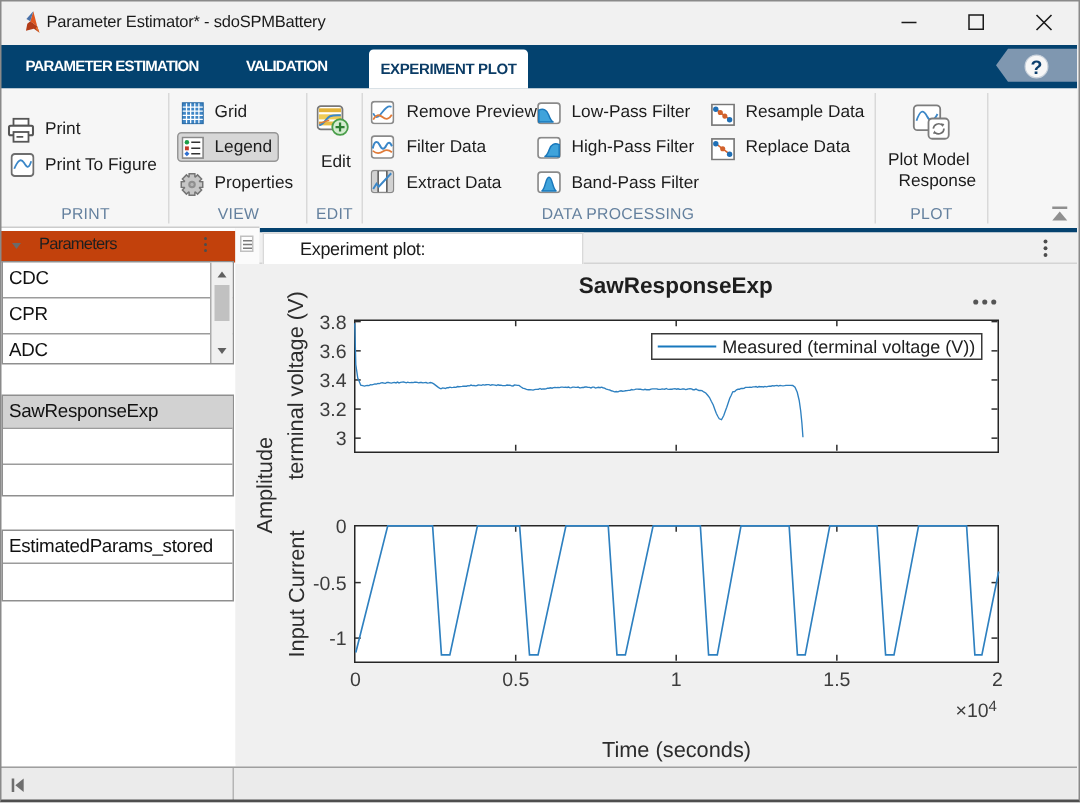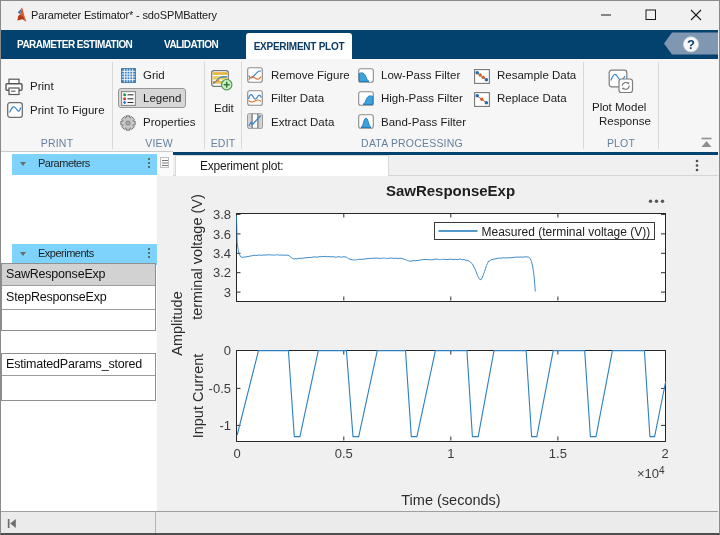--- a/index.html
+++ b/index.html
@@ -16,21 +16,21 @@
 
 #toolstrip { position:absolute; left:0; top:59px; width:718px; height:93px; background:#f6f6f6; }
 .sep { position:absolute; top:3px; width:1px; height:87px; background:#d9d9d9; }
 .seclabel { position:absolute; top:78px; width:200px; text-align:center; font-size:10.5px; color:#64809e; letter-spacing:0.2px; }
 .blabel { position:absolute; font-size:11.5px; color:#1c1c1c; white-space:nowrap; }
 
 #blueline { position:absolute; left:173px; top:152px; width:545px; height:3px; background:#04426f; }
 #grayline { position:absolute; left:0; top:151px; width:173px; height:1px; background:#cccccc; }
 
 #leftpanel { position:absolute; left:0; top:152px; width:157px; height:359px; background:#ffffff; }
-.phead { position:absolute; left:12px; width:157px; height:21px; background:#7dd3fc; }
+.phead { position:absolute; left:0; width:157px; height:21px; background:#c2410c; }
 .phead .tri { position:absolute; left:8px; top:8px; width:0; height:0; border-left:3.5px solid transparent; border-right:3.5px solid transparent; border-top:4px solid #6b6b6b; }
 .phead .ptxt { position:absolute; left:26px; top:3px; font-size:11px; color:#1f1f1f; letter-spacing:-0.5px; }
 .kebab { position:absolute; left:136px; top:4px; width:3px; height:13px; }
 .kebab i { position:absolute; left:0; width:2.3px; height:2.3px; border-radius:50%; background:#4d4d4d; }
 .lbox { position:absolute; left:1px; width:155px; background:#fff; border:1px solid #8f8f8f; }
 .lrow { position:absolute; left:0; width:100%; font-size:12.5px; color:#111; padding-left:4px; letter-spacing:-0.2px; white-space:nowrap; }
 .ldiv { position:absolute; left:0; width:100%; height:1px; background:#9c9c9c; }
 .sbar { position:absolute; right:0; top:0; bottom:0; width:15px; background:#f0f0f0; border-left:1px solid #ababab; }
 .sarrow { position:absolute; left:3.5px; width:0; height:0; }
 .sthumb { position:absolute; left:2px; width:10px; background:#c1c1c1; }
@@ -92,21 +92,21 @@
   <div class="seclabel" style="left:123px">EDIT</div>
   <div class="seclabel" style="left:521px">PLOT</div>
   <div class="seclabel" style="left:312px">DATA PROCESSING</div>
 
   <div class="blabel" style="left:30px;top:21px">Print</div>
   <div class="blabel" style="left:30px;top:45px">Print To Figure</div>
   <div class="blabel" style="left:143px;top:10px">Grid</div>
   <div class="blabel" style="left:143px;top:33px">Legend</div>
   <div class="blabel" style="left:143px;top:57px">Properties</div>
   <div class="blabel" style="left:214px;top:42.5px">Edit</div>
-  <div class="blabel" style="left:271px;top:10px">Remove Figure</div>
+  <div class="blabel" style="left:271px;top:10px">Remove Preview</div>
   <div class="blabel" style="left:271px;top:33px">Filter Data</div>
   <div class="blabel" style="left:271px;top:57px">Extract Data</div>
   <div class="blabel" style="left:381px;top:10px">Low-Pass Filter</div>
   <div class="blabel" style="left:381px;top:33px">High-Pass Filter</div>
   <div class="blabel" style="left:381px;top:57px">Band-Pass Filter</div>
   <div class="blabel" style="left:497px;top:10px">Resample Data</div>
   <div class="blabel" style="left:497px;top:33px">Replace Data</div>
   <div class="blabel" style="left:592px;top:42px">Plot Model</div>
   <div class="blabel" style="left:599px;top:56px">Response</div>
 
@@ -249,34 +249,36 @@
 <div id="leftpanel">
   <div class="phead" style="top:2px">
     <span class="tri"></span>
       <span class="ptxt">Parameters</span>
     <span class="kebab">
         <i style="top:0"></i>
         <i style="top:4px"></i>
         <i style="top:8px"></i>
       </span>
   </div>
-  <div class="phead" style="top:92px">
-    <span class="tri"></span>
-      <span class="ptxt">Experiments</span>
-    <span class="kebab">
-        <i style="top:0"></i>
-        <i style="top:4px"></i>
-        <i style="top:8px"></i>
-      </span>
+  <div class="lbox" style="top:22px;height:69px">
+    <div class="lrow" style="top:3px">CDC</div>
+    <div class="ldiv" style="top:23px"></div>
+    <div class="lrow" style="top:27px">CPR</div>
+    <div class="ldiv" style="top:47px"></div>
+    <div class="lrow" style="top:51px">ADC</div>
+    <div class="sbar">
+      <div class="sarrow" style="top:6px;border-left:3.5px solid transparent;border-right:3.5px solid transparent;border-bottom:4.5px solid #606060"></div>
+      <div class="sthumb" style="top:15px;height:24px"></div>
+      <div class="sarrow" style="bottom:6px;border-left:3.5px solid transparent;border-right:3.5px solid transparent;border-top:4.5px solid #606060"></div>
+    </div>
   </div>
   <div class="lbox" style="top:111px;height:68px">
     <div style="position:absolute;left:0;top:0;width:100%;height:21px;background:#d2d2d2"></div>
     <div class="lrow" style="top:3px">SawResponseExp</div>
     <div class="ldiv" style="top:21px"></div>
-    <div class="lrow" style="top:26px">StepResponseExp</div>
     <div class="ldiv" style="top:45px"></div>
   </div>
   <div class="lbox" style="top:201px;height:48px">
     <div class="lrow" style="top:3px">EstimatedParams_stored</div>
     <div class="ldiv" style="top:21px"></div>
   </div>
 </div>
 
 <div id="splitter">
     <div style="position:absolute;left:0;top:0;width:16px;height:24px;background:#fbfbfb"></div>

